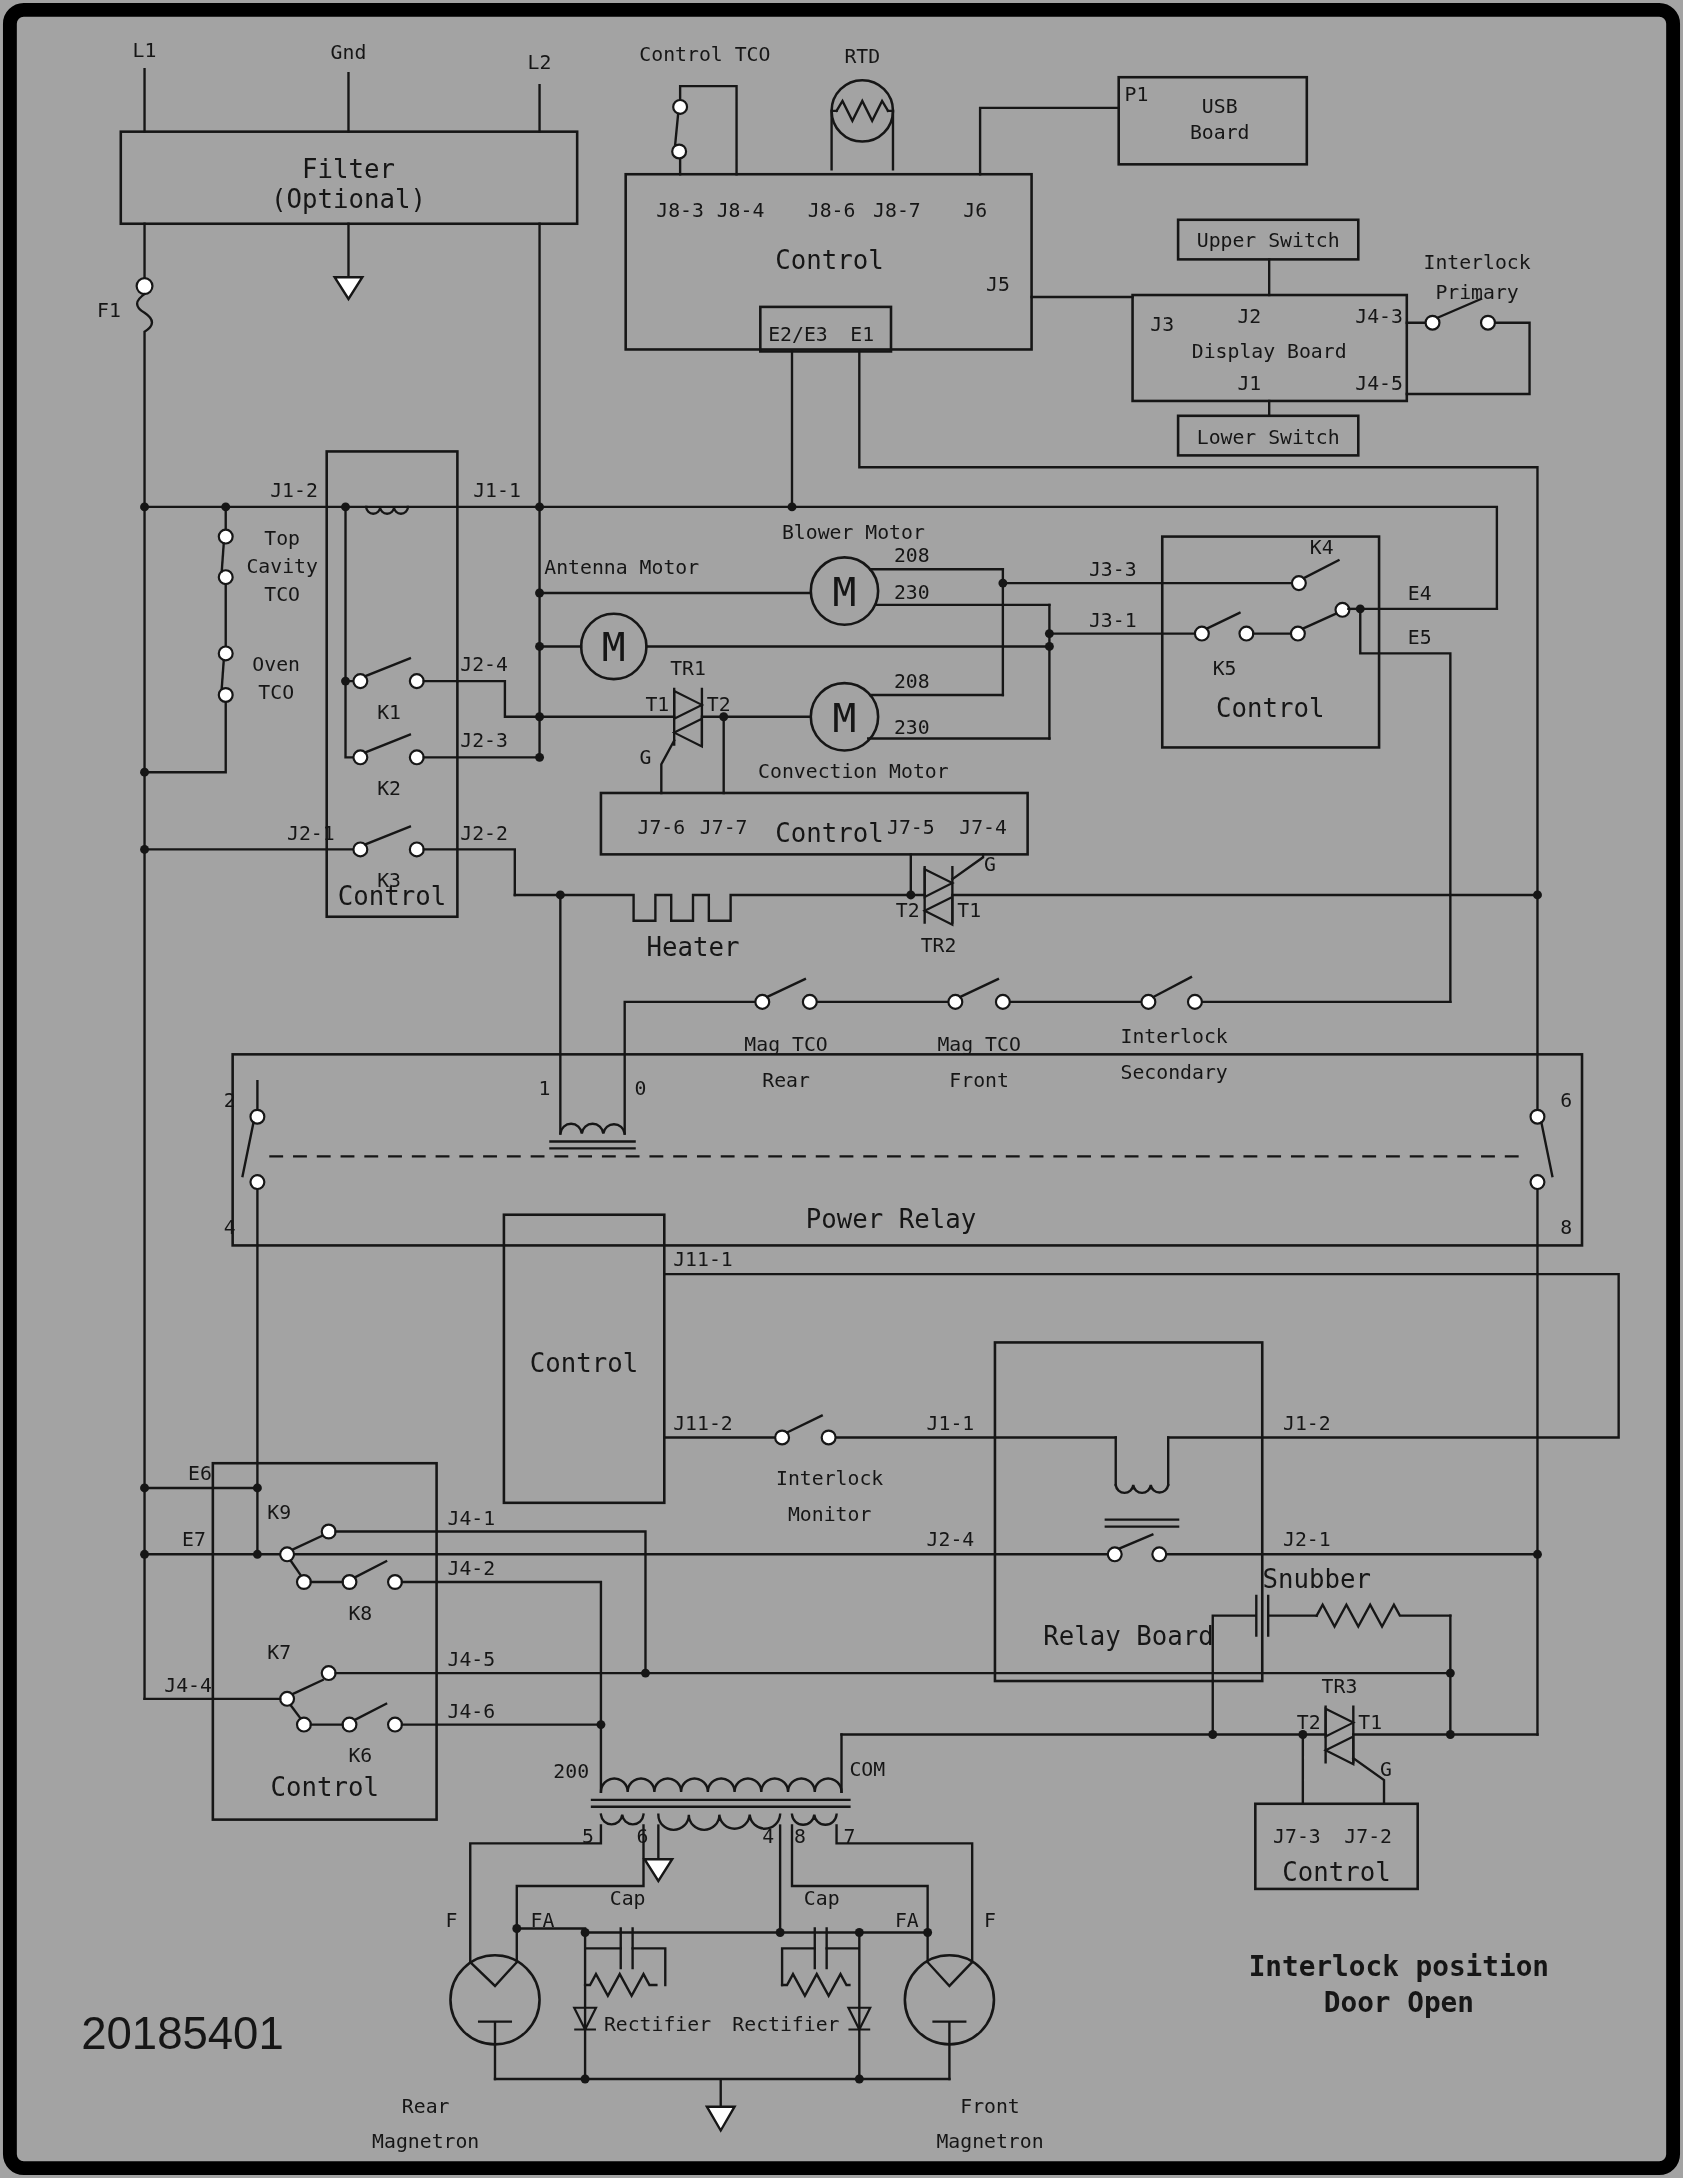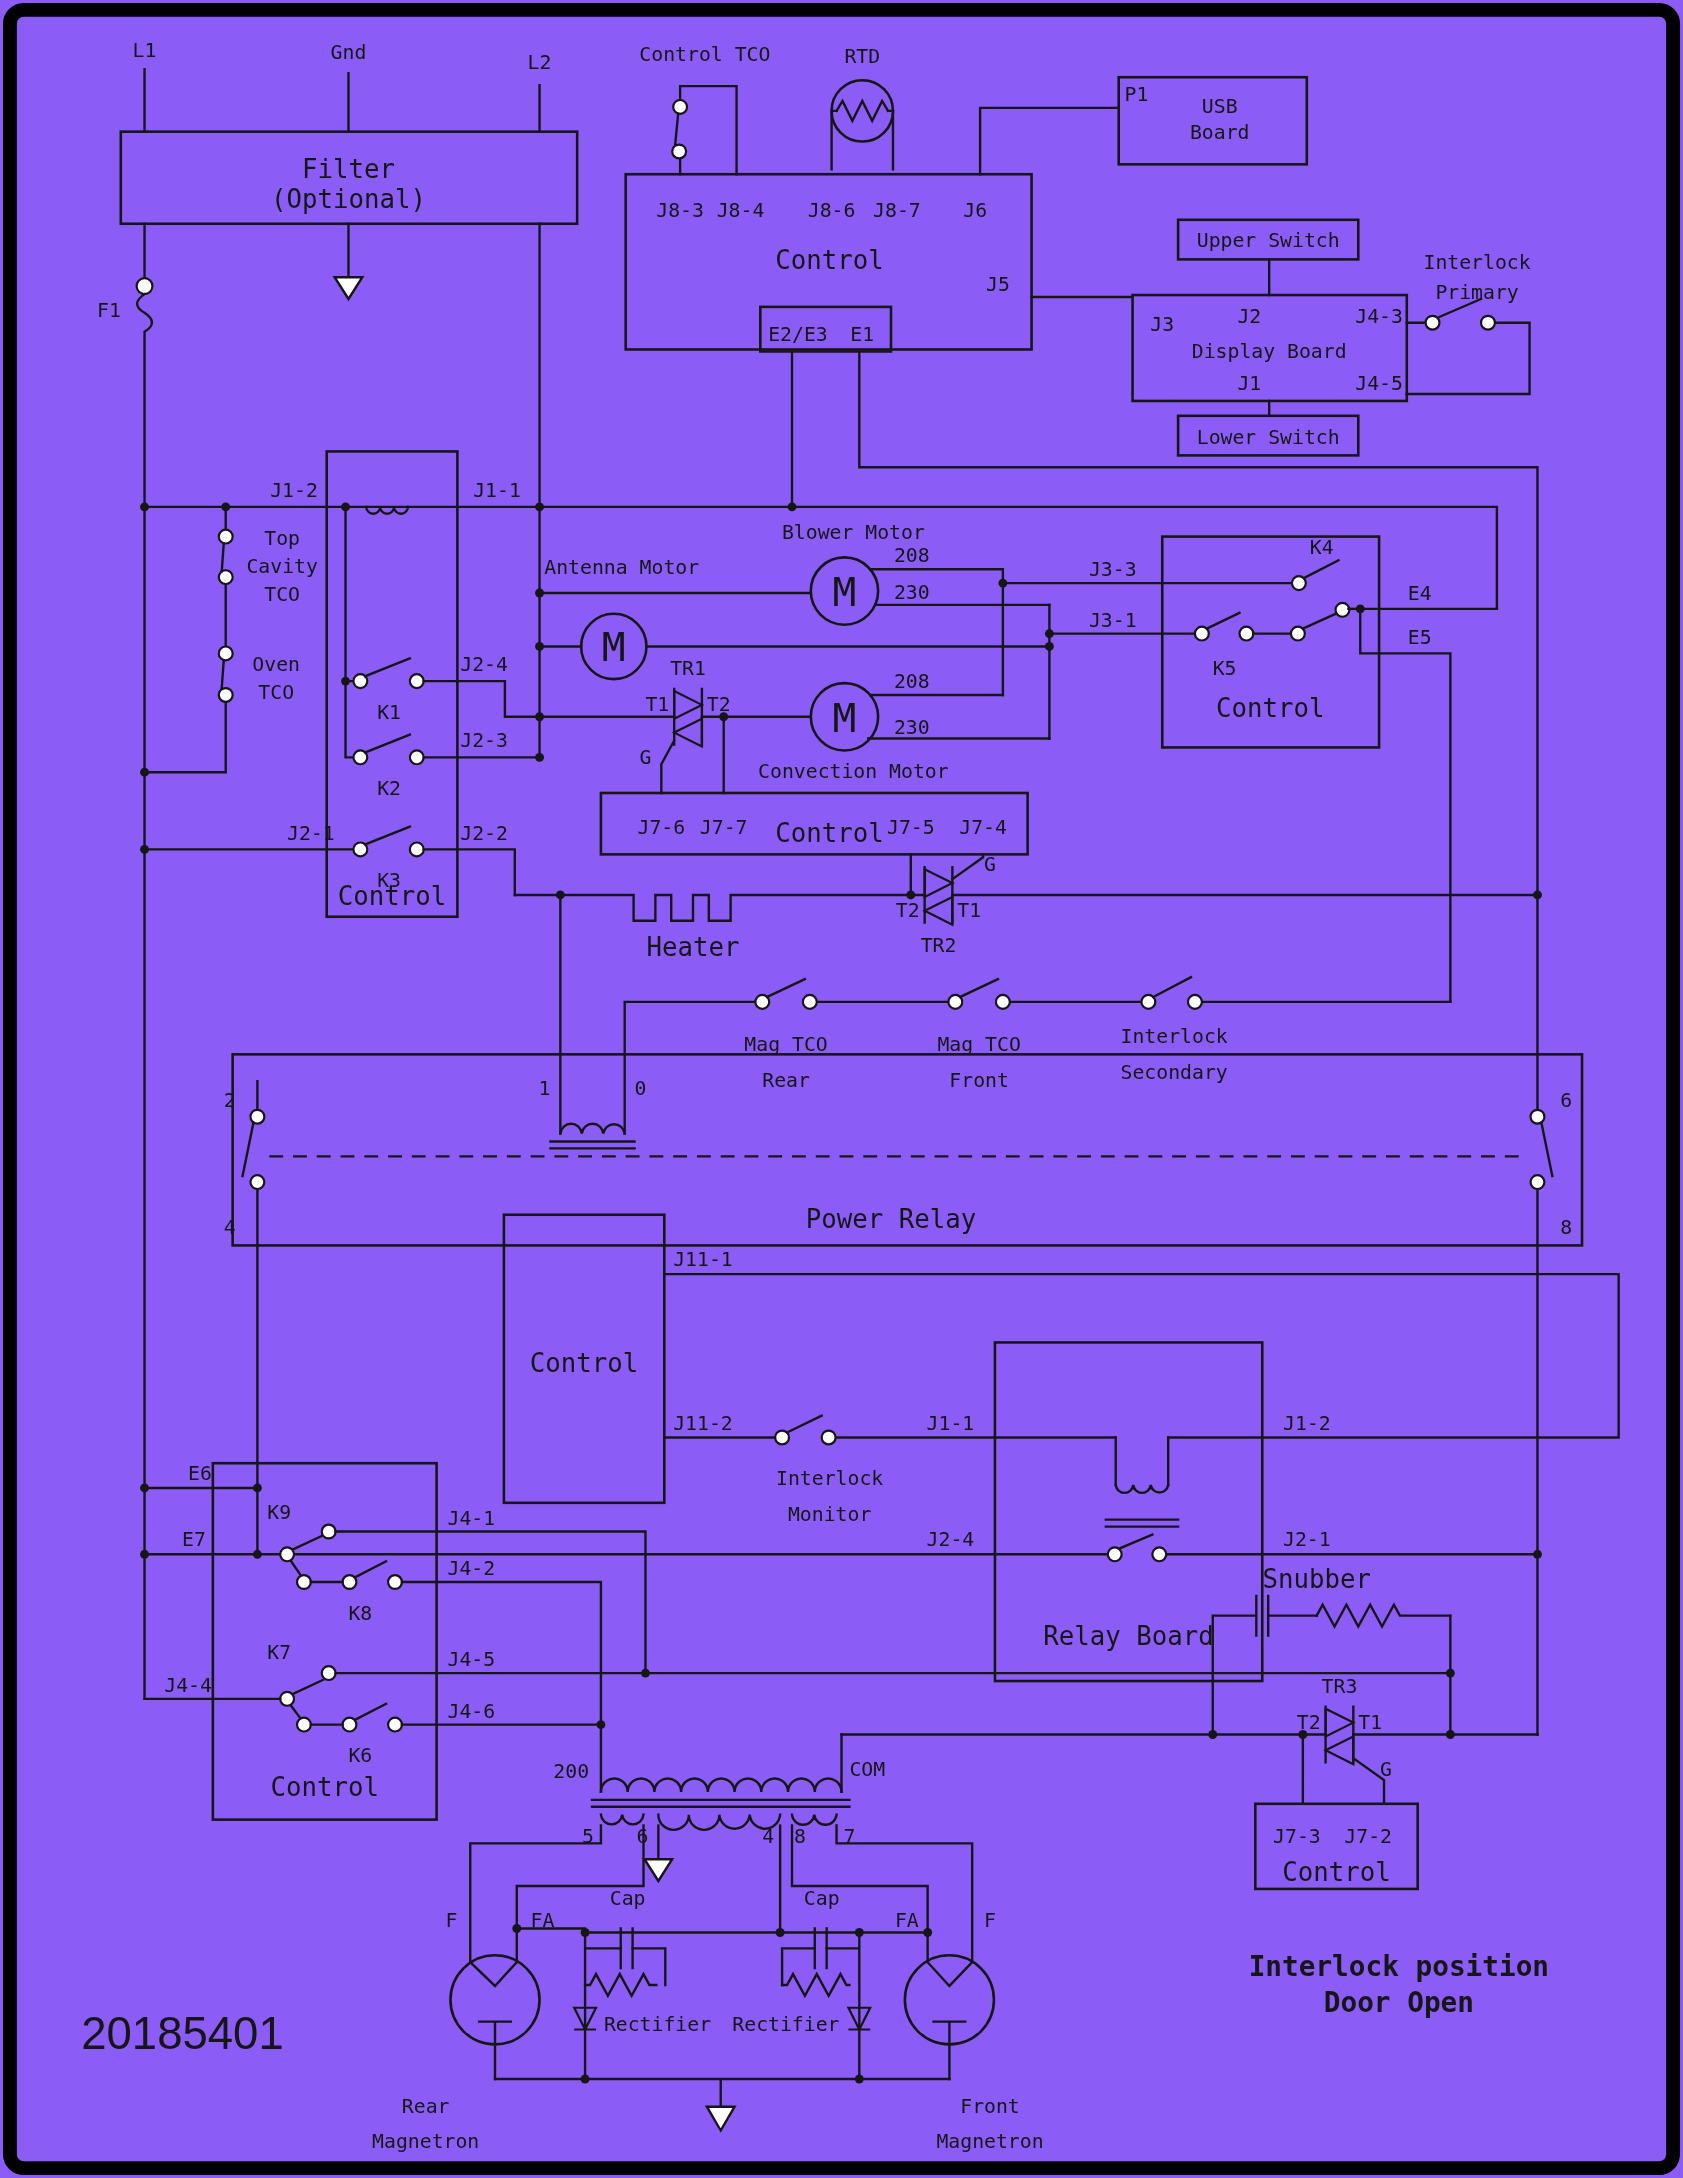--- a/index.html
+++ b/index.html
@@ -1,16 +1,16 @@
 <!DOCTYPE html>
 <html><head>
 <meta charset="utf-8">
 <style>
   html,body{margin:0;padding:0;background:#ffffff;}
-  .page{width:1683px;height:2178px;position:relative;background:#8b5cf6;}
+  .page{width:1683px;height:2178px;position:relative;background:#a3a3a3;}
   svg{display:block;}
   .w{fill:none;stroke:#161616;stroke-width:2.4;stroke-linecap:square;}
   .wd{fill:none;stroke:#161616;stroke-width:2.4;stroke-dasharray:14 10;}
   .bx{fill:none;stroke:#161616;stroke-width:2.6;}
   .ct{fill:#ffffff;stroke:#161616;stroke-width:2.2;}
   .dot{fill:#161616;stroke:none;}
   .tri{fill:none;stroke:#161616;stroke-width:2.2;stroke-linejoin:miter;}
   .gnd{fill:#ffffff;stroke:#161616;stroke-width:2.4;stroke-linejoin:miter;}
   text{font-family:"DejaVu Sans Mono",monospace;fill:#161616;}
   .lbl{font-size:20px;text-anchor:middle;}

